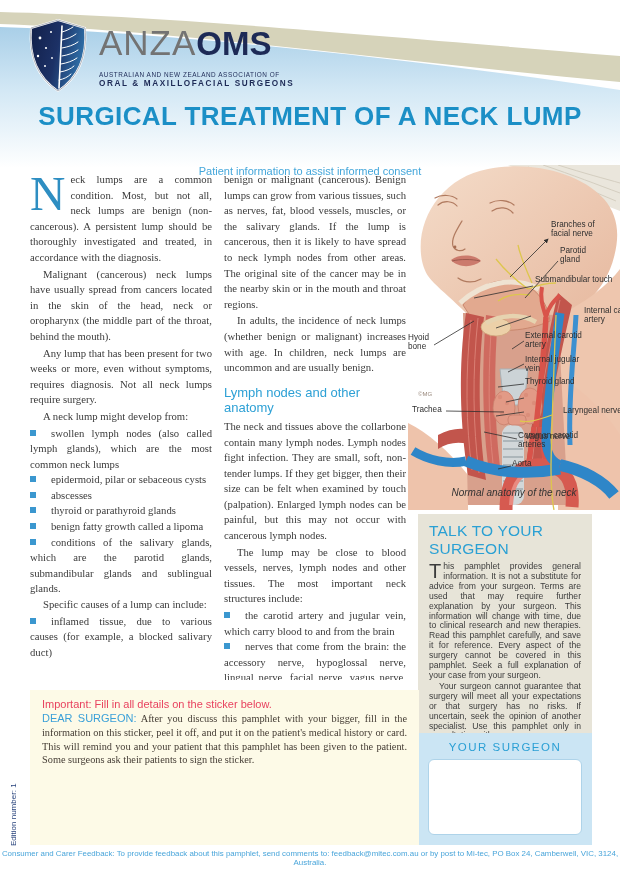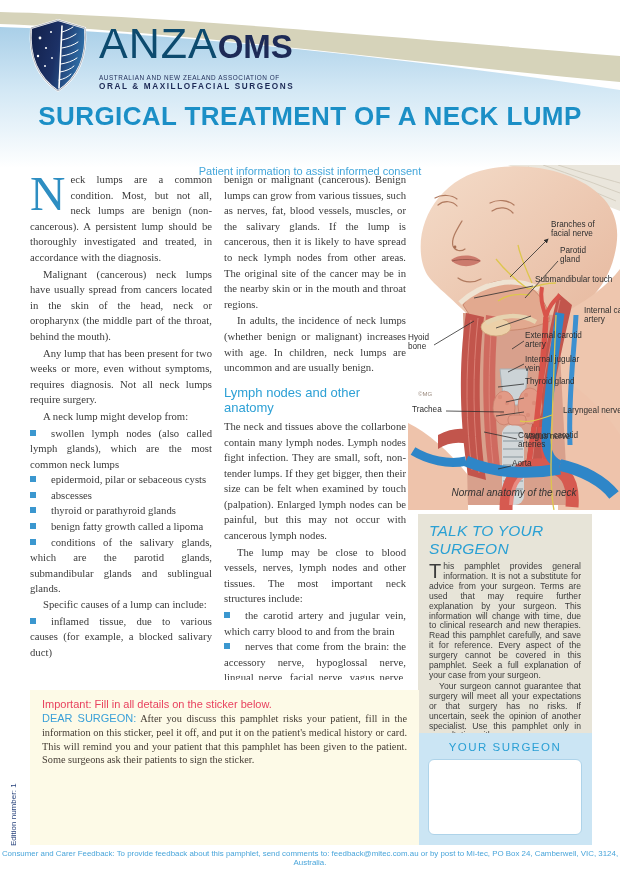--- a/index.html
+++ b/index.html
@@ -3,21 +3,21 @@
 <meta charset="utf-8">
 <style>
   html,body{margin:0;padding:0;background:#888;}
   .page{position:relative;width:620px;height:877px;background:#ffffff;overflow:hidden;
         font-family:"Liberation Serif",serif;color:#3b3b3b;margin:0 auto;}
   .hdr{position:absolute;left:0;top:0;width:620px;height:168px;}
   
   .logo{position:absolute;left:26px;top:18px;display:flex;align-items:flex-start;}
   .logo-text{margin-left:9px;padding-top:8px;font-family:"Liberation Sans",sans-serif;}
   .logo-name{line-height:34px;white-space:nowrap;}
-  .logo-name .anza{font-size:43px;color:#0c4a6e;letter-spacing:1px;font-weight:400;}
+  .logo-name .anza{font-size:35px;color:#737373;letter-spacing:1px;font-weight:400;}
   .logo-name .oms{font-size:33px;color:#1d2a56;font-weight:700;letter-spacing:0px;}
   .logo-line1{font-size:6.4px;color:#1d2a56;letter-spacing:0.55px;margin-top:4px;white-space:nowrap;}
   .logo-line2{font-size:8.2px;color:#1d2a56;font-weight:700;letter-spacing:1.6px;margin-top:1px;white-space:nowrap;}
   .title{position:absolute;left:0;top:101px;width:620px;text-align:center;
          font-family:"Liberation Sans",sans-serif;font-size:26px;font-weight:700;
          color:#1b8fc6;letter-spacing:0.4px;}
   .subtitle{position:absolute;left:0;top:137px;width:620px;text-align:center;
             font-family:"Liberation Sans",sans-serif;font-size:11px;color:#44a7db;margin-top:28px;}
   
   .col{position:absolute;top:172px;width:182px;height:508px;overflow:hidden;
@@ -36,21 +36,21 @@
   .figure{position:absolute;left:408px;top:165px;width:212px;height:348px;}
   .fig-label{position:absolute;font-family:"Liberation Sans",sans-serif;font-size:8.2px;
              line-height:9.2px;color:#2f2f2f;}
   .fig-caption{position:absolute;left:0;top:322px;width:212px;text-align:center;
                font-family:"Liberation Sans",sans-serif;font-style:italic;font-size:10px;color:#333;}
   .watermark{position:absolute;left:10px;top:226px;font-size:6px;color:#9a8a7e;
              font-family:"Liberation Sans",sans-serif;}
   
   .talk{position:absolute;left:418px;top:514px;width:174px;height:219px;background:#e7e4d8;
         box-sizing:border-box;padding:8px 11px 0 11px;font-family:"Liberation Sans",sans-serif;}
-  .talk h2{margin:0 0 4px 0;font-size:15.5px;font-weight:400;color:#2aa0d4;letter-spacing:0.2px;font-style:italic;}
+  .talk h2{margin:0 0 4px 0;font-size:15.5px;font-weight:400;color:#2aa0d4;letter-spacing:0.2px;}
   .talk p{margin:0;font-size:8.6px;line-height:9.9px;text-align:justify;color:#3c3c3c;}
   .talk p.ind{text-indent:10px;margin-top:1px;}
   .dropT{float:left;font-size:20px;line-height:18px;padding-right:2px;color:#3c3c3c;}
   
   .surgeon{position:absolute;left:418px;top:733px;width:174px;height:112px;background:#cbe5f4;
            box-sizing:border-box;font-family:"Liberation Sans",sans-serif;}
   .surgeon h3{margin:8px 0 6px 0;text-align:center;font-size:11.5px;font-weight:400;
               color:#2a9fd4;letter-spacing:1.5px;}
   .surgeon-box{margin:0 10px;height:74px;background:#ffffff;border:1px solid #aed3e9;border-radius:6px;}
   
@@ -298,18 +298,18 @@
     <p class="ind">Your surgeon cannot guarantee that surgery will meet all your expectations or that surgery has no risks. If uncertain, seek the opinion of another specialist. Use this pamphlet only in consultation with your surgeon.</p>
   </div>
 
   <div class="surgeon">
     <h3>YOUR SURGEON</h3>
     <div class="surgeon-box"></div>
   </div>
 
   <div class="sticker">
     <p class="imp">Important: Fill in all details on the sticker below.</p>
-    <p class="body"><span class="dear">DEAR SURGEON:</span> <span>After you discuss this pamphlet risks your patient, fill in the information on this sticker, peel it off, and put it on the patient's medical history or card. This will remind you and your patient that this pamphlet has been given to the patient. Some surgeons ask their patients to sign the sticker.</span></p>
+    <p class="body"><span class="dear">DEAR SURGEON:</span> <span>After you discuss this pamphlet with your bigger, fill in the information on this sticker, peel it off, and put it on the patient's medical history or card. This will remind you and your patient that this pamphlet has been given to the patient. Some surgeons ask their patients to sign the sticker.</span></p>
   </div>
 
   <div class="edition">Edition number: 1</div>
   <div class="footer">Consumer and Carer Feedback: To provide feedback about this pamphlet, send comments to: feedback@mitec.com.au or by post to Mi-tec, PO Box 24, Camberwell, VIC, 3124, Australia.</div>
 </div>
 
 </body></html>

